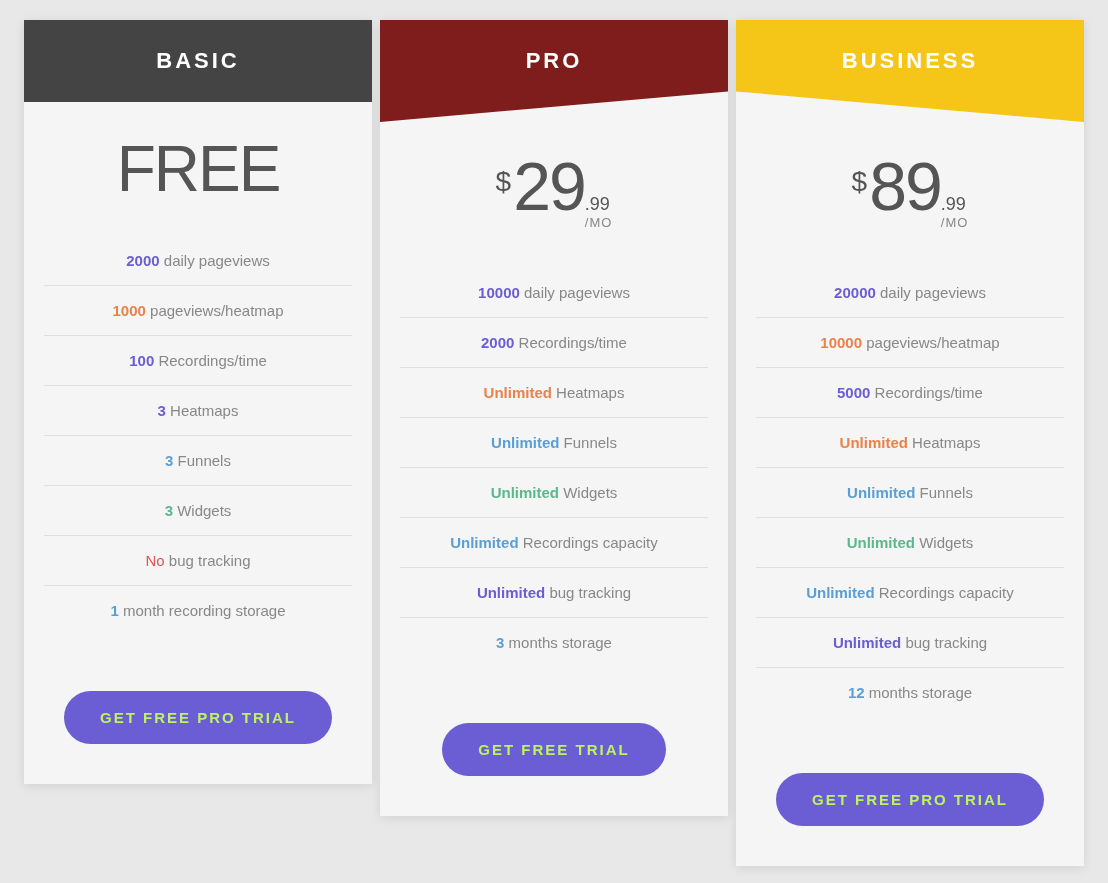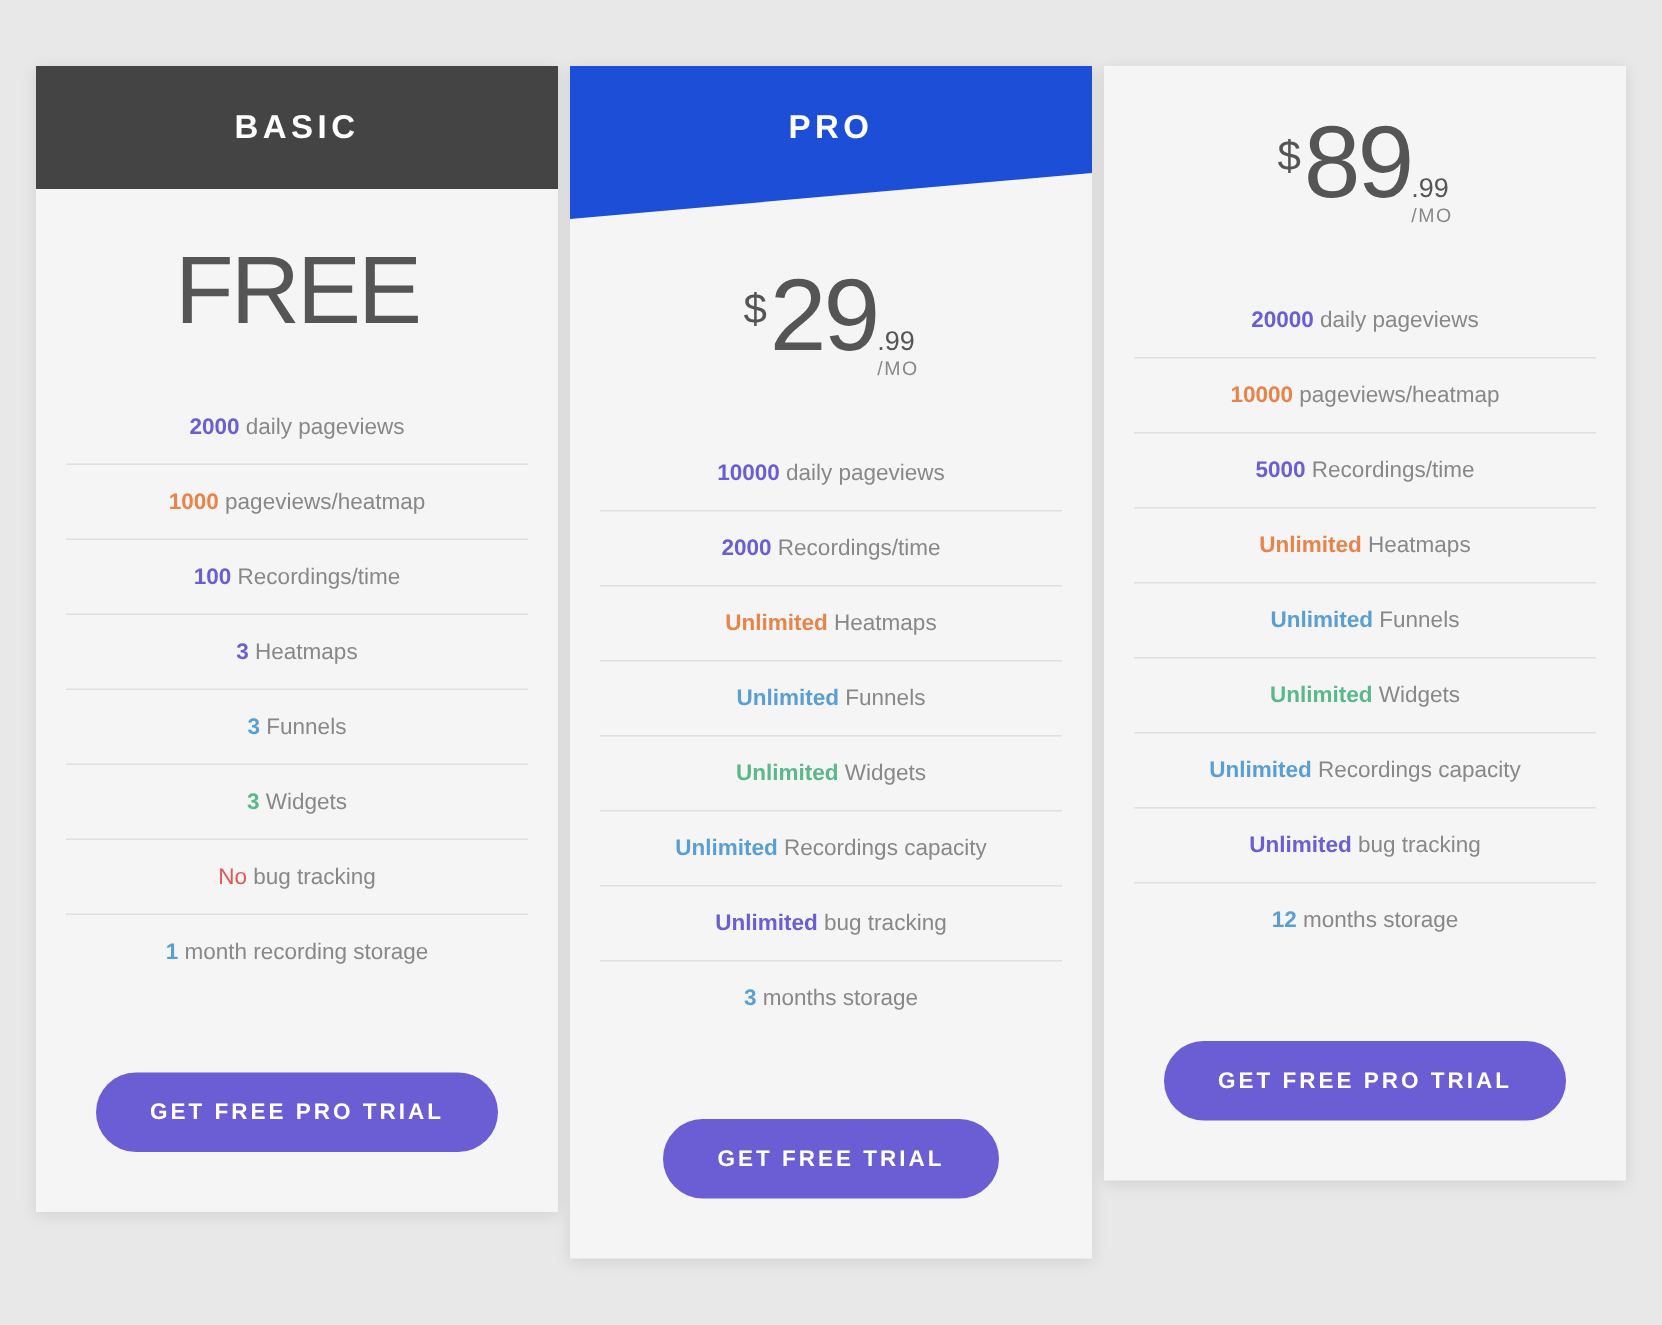--- a/index.html
+++ b/index.html
@@ -36,21 +36,21 @@
       padding: 28px 20px;
       text-align: center;
       color: white;
       font-size: 22px;
       font-weight: 600;
       letter-spacing: 3px;
       text-transform: uppercase;
     }
     .plan-header.basic { background: #444444; }
     .plan-header.pro {
-      background: #1d4ed8;
+      background: #7f1d1d;
       clip-path: polygon(0 0, 100% 0, 100% 70%, 0 100%);
       padding-bottom: 48px;
     }
     .plan-header.business {
       background: #f5c518;
       clip-path: polygon(0 0, 100% 0, 100% 100%, 0 70%);
       padding-bottom: 48px;
     }
     .price-section {
       padding: 30px 20px 20px;
@@ -115,21 +115,21 @@
     }
     .highlight-purple { color: #6b5dd3; font-weight: 600; }
     .highlight-orange { color: #e8834a; font-weight: 600; }
     .highlight-blue { color: #5a9fd4; font-weight: 600; }
     .highlight-green { color: #5ab88a; font-weight: 600; }
     .highlight-red { color: #e05555; font-weight: 500; }
     .cta-button {
       margin-top: 46px;
       padding: 18px 36px;
       background: #6b5dd3;
-      color: #ffffff;
+      color: #bef264;
       border: none;
       border-radius: 50px;
       font-size: 15px;
       font-weight: 700;
       letter-spacing: 2px;
       text-transform: uppercase;
       cursor: pointer;
       transition: background 0.2s;
     }
     .price-right {
@@ -177,20 +177,21 @@
         <li><span class="highlight-orange">Unlimited</span> Heatmaps</li>
         <li><span class="highlight-blue">Unlimited</span> Funnels</li>
         <li><span class="highlight-green">Unlimited</span> Widgets</li>
         <li><span class="highlight-blue">Unlimited</span> Recordings capacity</li>
         <li><span class="highlight-purple">Unlimited</span> bug tracking</li>
         <li><span class="highlight-blue">3</span> months storage</li>
       </ul>
       <button class="cta-button">GET FREE TRIAL</button>
     </div>
     <div class="plan-card">
+      <div class="plan-header business">BUSINESS</div>
       <div class="price-section">
         <span class="price-dollar">$</span>
         <div class="price-right">
           <span class="price-amount">89</span>
           <span style="display: flex; flex-direction: column; align-items: flex-start; justify-content: flex-end; padding-bottom: 8px;">
             <span class="price-cents">.99</span>
             <span class="price-period">/MO</span>
           </span>
         </div>
       </div>

